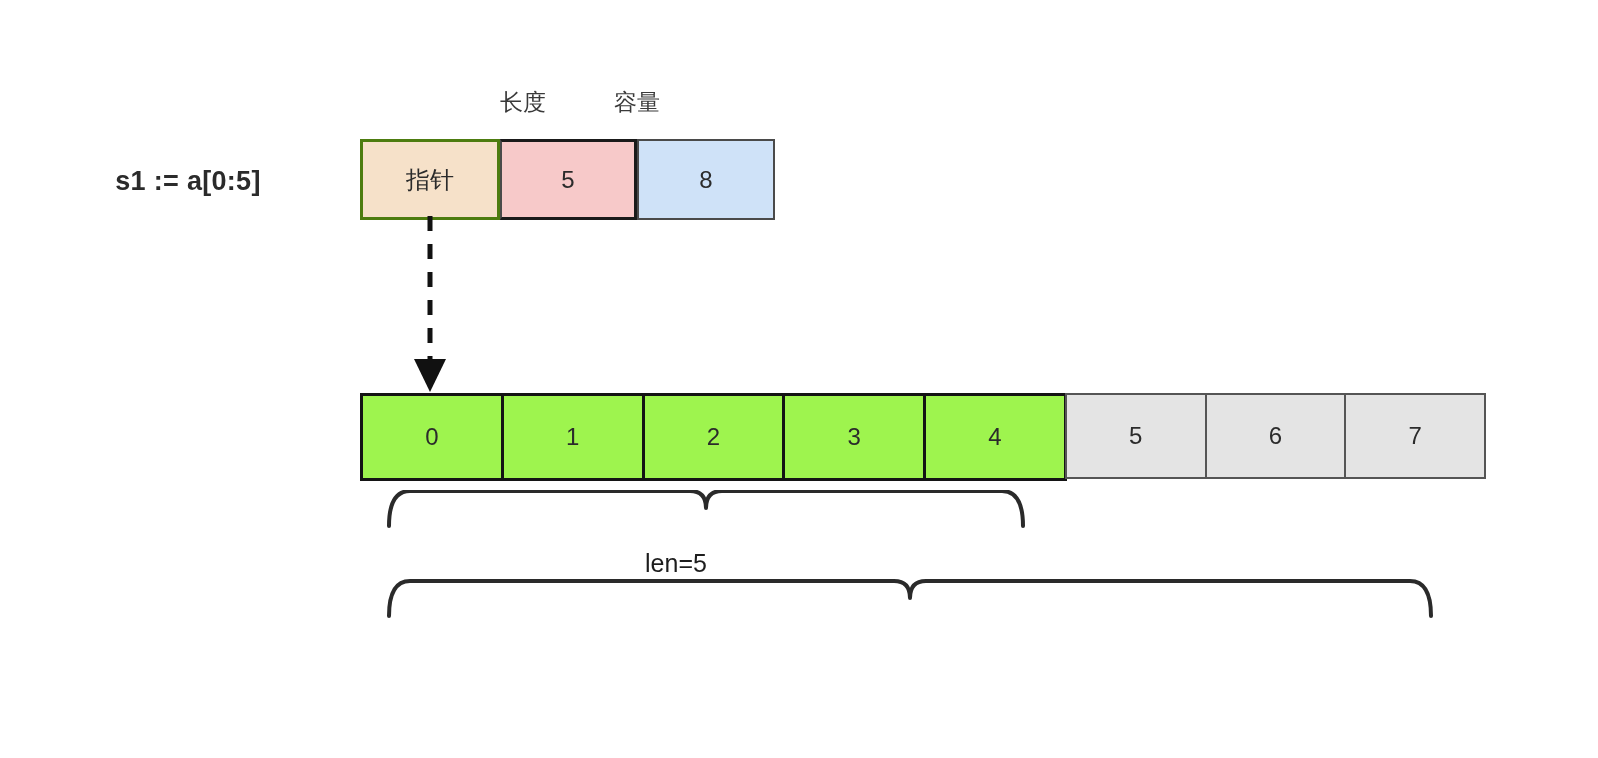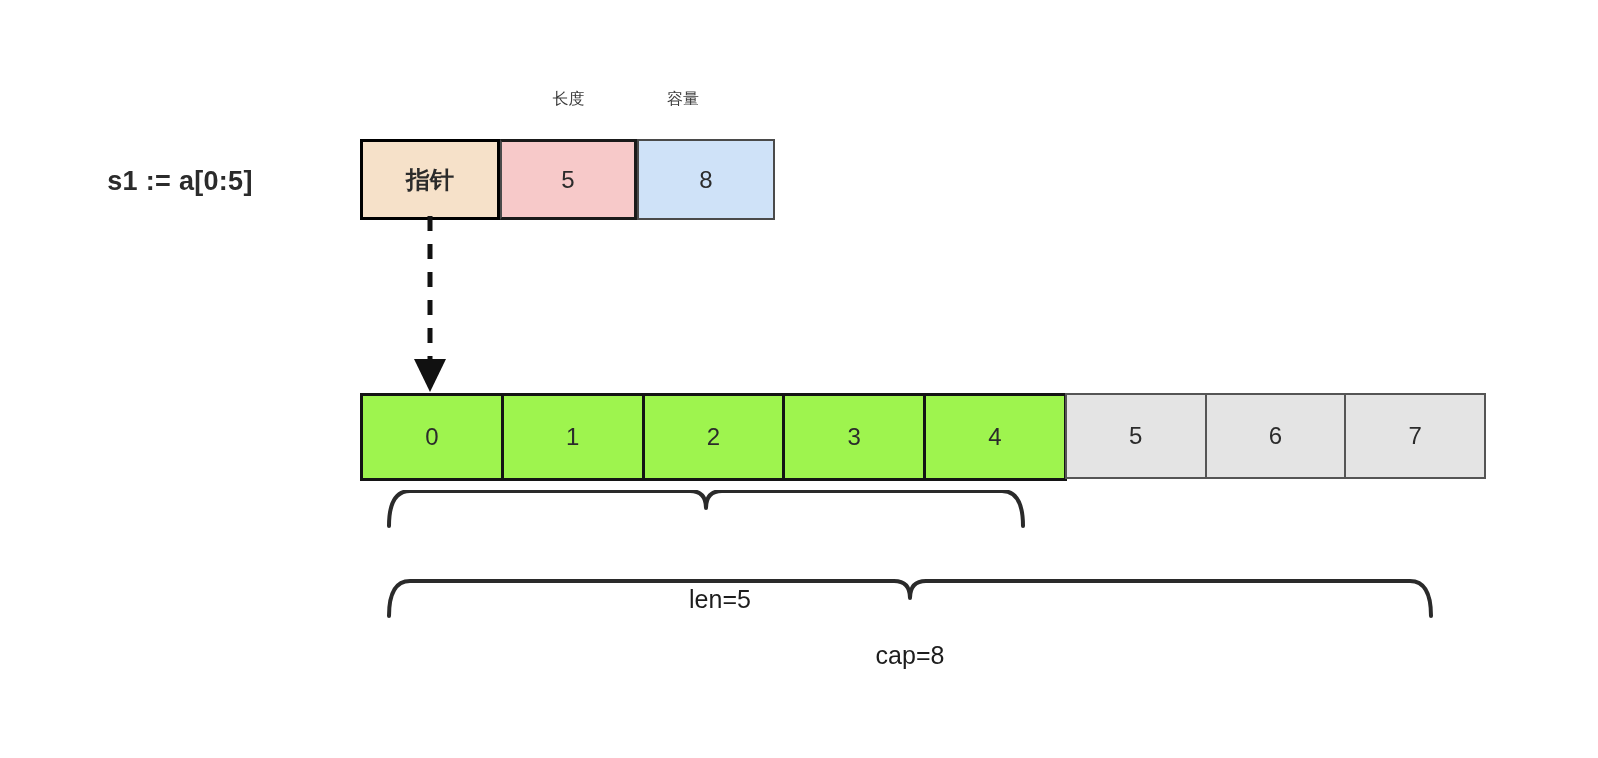--- a/index.html
+++ b/index.html
@@ -28,39 +28,37 @@
     font-weight: bold;
     color: #2b2b2b;
     letter-spacing: 0.3px;
     white-space: nowrap;
     text-align: center;
     line-height: 1;
   }
 
   
   .hdr-caption {
-    font-size: 16px;
+    font-size: 23px;
     color: #3a3a3a;
     white-space: nowrap;
-    text-align: center;
     line-height: 1;
   }
   .hdr-box {
     height: 81px;
     display: flex;
     align-items: center;
     justify-content: center;
     font-size: 24px;
     color: #2b2b2b;
     line-height: 1;
   }
   .hdr-ptr {
     background: #f6e1c9;
-    border: 3px solid #000000;
-    font-weight: bold;
+    border: 3px solid #4d7c0f;
   }
   .hdr-len {
     background: #f7c9c9;
     border: 3px solid #1a1a1a;
     border-left: 2px solid #4a4a4a;
   }
   .hdr-cap {
     background: #cfe2f8;
     border: 2px solid #4a4a4a;
     border-left: 2px solid #4a4a4a;
@@ -97,21 +95,21 @@
     line-height: 1;
   }
 
   svg { display: block; }
 </style>
 </head>
 <body>
 
 <div id="canvas">
 
-  <div class="abs row-label" style="left:52px; top:168px; width:256px;">s1 := a[0:5]</div>
+  <div class="abs row-label" style="left:60px; top:168px; width:256px;">s1 := a[0:5]</div>
 
   <div class="abs hdr-caption" style="left:500px; top:91px; width:137px;">长度</div>
   <div class="abs hdr-caption" style="left:614px; top:91px; width:138px;">容量</div>
 
   <div class="abs hdr-box hdr-ptr" style="left:360px; top:139px; width:140px;">指针</div>
   <div class="abs hdr-box hdr-len" style="left:500px; top:139px; width:137px;">5</div>
   <div class="abs hdr-box hdr-cap" style="left:637px; top:139px; width:138px;">8</div>
 
   <svg class="abs" style="left:400px; top:216px;" width="62" height="180">
     <line x1="30" y1="0" x2="30" y2="152" stroke="#111111" stroke-width="5" stroke-dasharray="15,13"></line>
@@ -142,20 +140,19 @@
         <span>6</span>
       </div>
       <div class="arr-cell free" style="width: 137.75px; flex: 0 0 auto;">
         <span>7</span>
       </div>
     </div>
 
   <svg class="abs" style="left:380px; top:490px;" width="660" height="48">
     <path d="M 9,44 Q 9,9 30,9 L 310,9 Q 326,9 326,26 Q 326,9 342,9 L 622,9 Q 643,9 643,44" fill="none" stroke="#2a2a2a" stroke-width="4" stroke-linecap="round" stroke-linejoin="round" transform="translate(0,-8) scale(1,1)"></path>
   </svg>
-  <div class="abs brace-label" style="left:540px; top:551px; width:360px;margin-top:36px;">len=5</div>
+  <div class="abs brace-label" style="left:496px; top:551px; width:360px;">len=5</div>
 
   <svg class="abs" style="left:380px; top:571px;" width="1070" height="50">
     <path d="M 9,45 Q 9,10 30,10 L 514,10 Q 530,10 530,27 Q 530,10 546,10 L 1030,10 Q 1051,10 1051,45" fill="none" stroke="#2a2a2a" stroke-width="4" stroke-linecap="round" stroke-linejoin="round"></path>
   </svg>
-  <div class="abs brace-label" style="left:730px; top:643px; width:360px;">cap=8</div>
 
 </div>
 
 </body></html>

